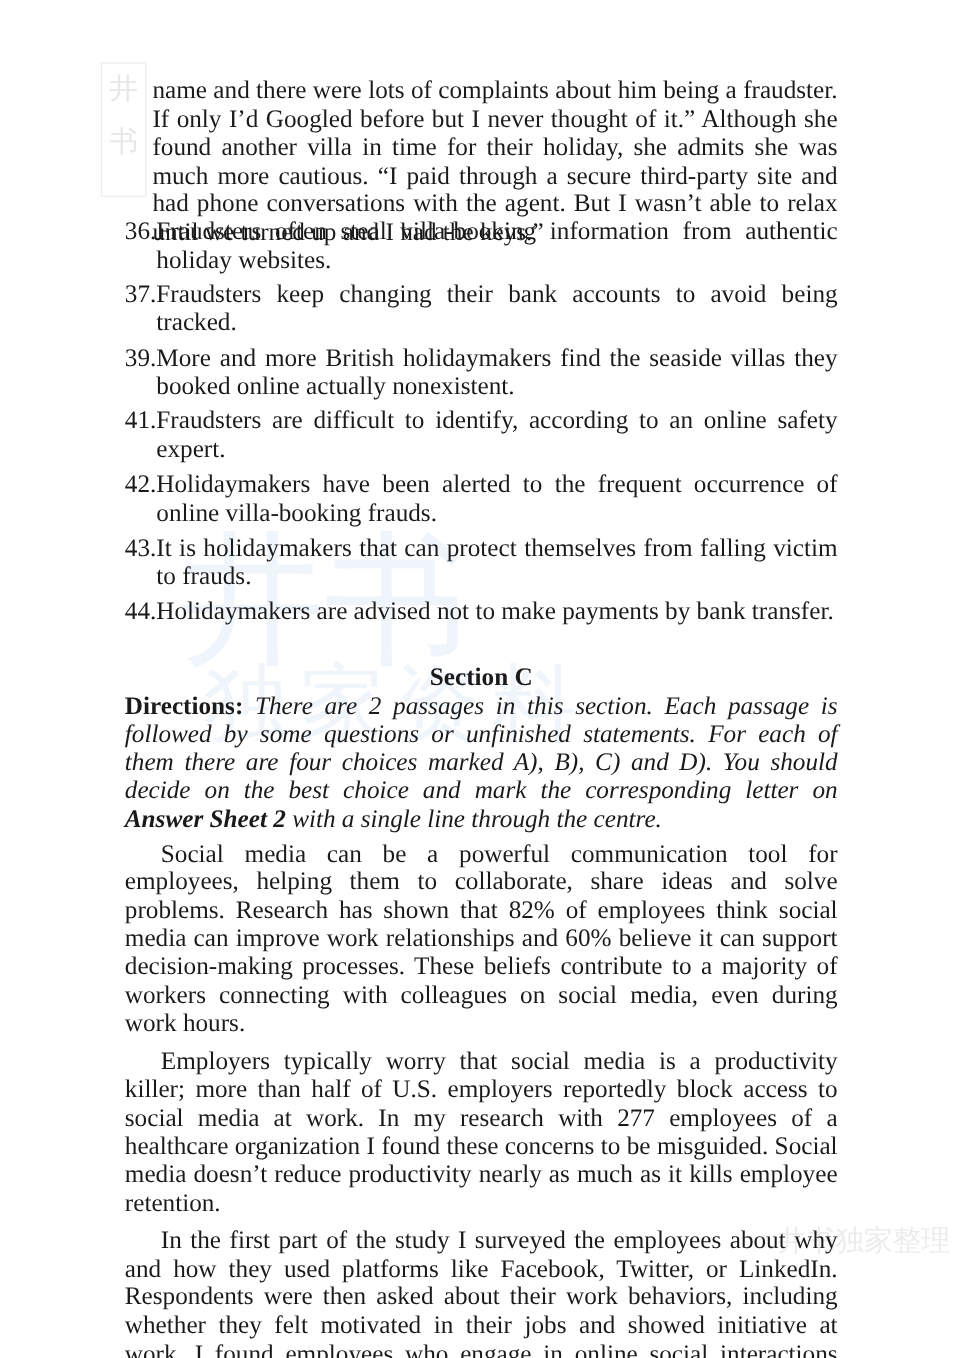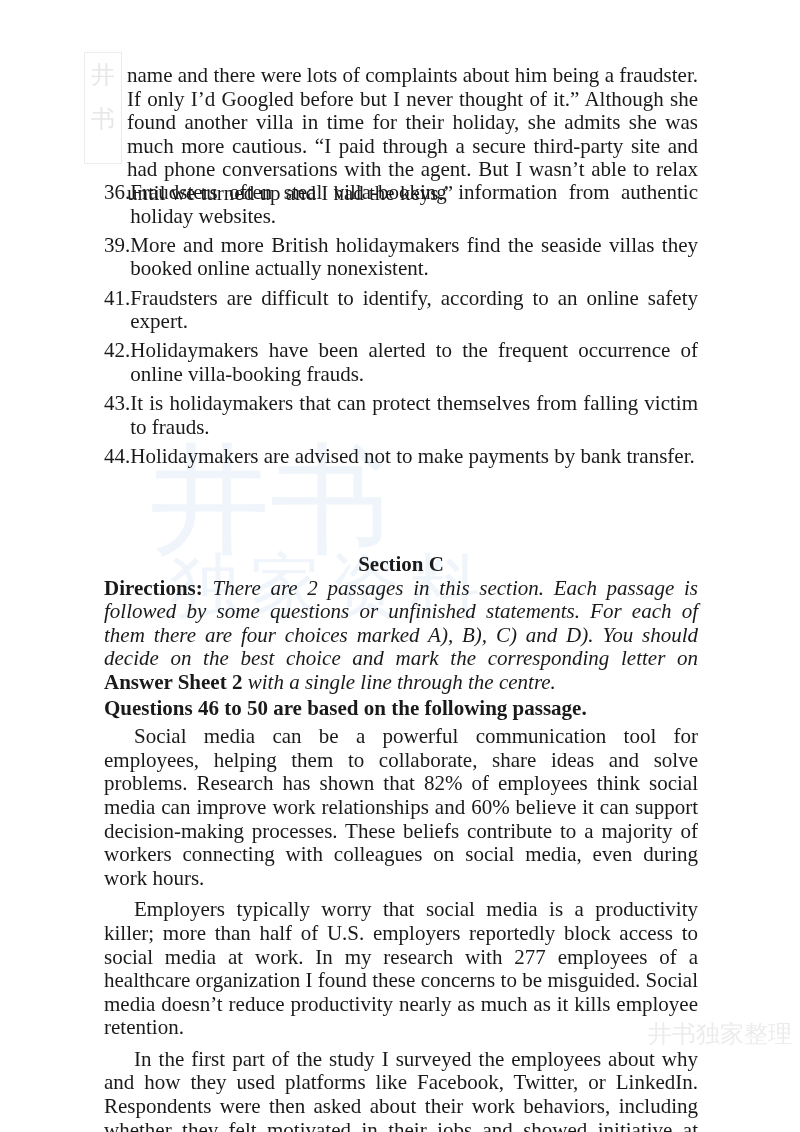--- a/index.html
+++ b/index.html
@@ -14,21 +14,21 @@
   .carry { position: absolute; top: 64px; left: 127px; width: 571px; }
   .q-list { position: absolute; top: 181px; left: 104px; width: 594px; margin: 0; padding: 0; list-style: none; }
   .q-item { display: flex; margin-bottom: 5.6px; }
   .q-num { flex: 0 0 23px; }
   .q-text { flex: 1; text-align: justify; text-align-last: left; }
   .section { position: absolute; top: 553px; left: 104px; width: 594px; }
   .section-title { font-weight: bold; margin: 0; text-align: center; }
   .directions { margin: 0; }
   .directions .label { font-weight: bold; }
   .directions .body { font-style: italic; }
-  .directions .bold-italic { font-weight: bold; }
+  .directions .bold-italic { font-weight: bold; font-style: italic; }
   .passage-title { font-weight: bold; margin: 8px 0 0 0; }
   .passage-intro { font-weight: bold; margin: 2px 0 0 0; }
   .para { margin: 5px 0 0 0; text-indent: 30px; }
   .para + .para { margin-top: 8px; }
   .footer { position: absolute; top: 1067px; left: 230px; font-size: 12.5px; color: #333; letter-spacing: 0.3px; }
   .wm-left { position: absolute; left: 84px; top: 52px; width: 36px; height: 110px; border: 1px solid #ececec; }
   .wm-left span { display: block; color: #e7e7e7; font-size: 24px; text-align: center; line-height: 44px; }
   .wm-center { position: absolute; left: 150px; top: 420px; font-size: 120px; color: rgba(120,170,210,0.12); font-family: Liberation Mono, monospace; pointer-events: none; }
   .wm-center2 { position: absolute; left: 170px; top: 540px; font-size: 70px; color: rgba(120,170,210,0.12); font-family: "DejaVu Sans", sans-serif; pointer-events: none; letter-spacing: 10px; }
   .wm-right { position: absolute; left: 648px; top: 1018px; font-size: 24px; color: rgba(180,180,180,0.25); font-family: "DejaVu Sans", sans-serif; }
@@ -47,20 +47,24 @@
   <div class="wm-right">井书独家整理</div>
 
   <p class="content carry justify" style="margin:0;">name and there were lots of complaints about him being a fraudster. If only I’d Googled before but I never thought of it.” Although she found another villa in time for their holiday, she admits she was much more cautious. “I paid through a secure third-party site and had phone conversations with the agent. But I wasn’t able to relax until we turned up and I had the keys.”</p>
 
   <ol class="q-list content">
     <li class="q-item">
         <span class="q-num">36.</span>
         <span class="q-text">Fraudsters often steal villa-booking information from authentic holiday websites.</span>
       </li>
     <li class="q-item">
+        <span class="q-num">37.</span>
+        <span class="q-text">Fraudsters keep changing their bank accounts to avoid being tracked.</span>
+      </li>
+    <li class="q-item">
         <span class="q-num">39.</span>
         <span class="q-text">More and more British holidaymakers find the seaside villas they booked online actually nonexistent.</span>
       </li>
     <li class="q-item">
         <span class="q-num">41.</span>
         <span class="q-text">Fraudsters are difficult to identify, according to an online safety expert.</span>
       </li>
     <li class="q-item">
         <span class="q-num">42.</span>
         <span class="q-text">Holidaymakers have been alerted to the frequent occurrence of online villa-booking frauds.</span>
@@ -71,19 +75,18 @@
       </li>
     <li class="q-item">
         <span class="q-num">44.</span>
         <span class="q-text">Holidaymakers are advised not to make payments by bank transfer.</span>
       </li>
   </ol>
 
   <div class="section content">
     <p class="section-title">Section C</p>
     <p class="directions justify"><span class="label">Directions:</span><span class="body"> There are 2 passages in this section. Each passage is followed by some questions or unfinished statements. For each of them there are four choices marked A), B), C) and D). You should decide on the best choice and mark the corresponding letter on </span><span class="bold-italic">Answer Sheet 2</span><span class="body"> with a single line through the centre.</span></p>
-    <p class="passage-intro">Questions 46 to 50 are based on the following passage.</p>
     <p class="para justify">Social media can be a powerful communication tool for employees, helping them to collaborate, share ideas and solve problems. Research has shown that 82% of employees think social media can improve work relationships and 60% believe it can support decision-making processes. These beliefs contribute to a majority of workers connecting with colleagues on social media, even during work hours.</p>
     <p class="para justify">Employers typically worry that social media is a productivity killer; more than half of U.S. employers reportedly block access to social media at work. In my research with 277 employees of a healthcare organization I found these concerns to be misguided. Social media doesn’t reduce productivity nearly as much as it kills employee retention.</p>
     <p class="para justify">In the first part of the study I surveyed the employees about why and how they used platforms like Facebook, Twitter, or LinkedIn. Respondents were then asked about their work behaviors, including whether they felt motivated in their jobs and showed initiative at work. I found employees who engage in online social interactions with co-workers through social media blogs tend to be more motivated and come up with innovative ideas. But when</p>
   </div>
 
 </div>
 
 </body></html>

